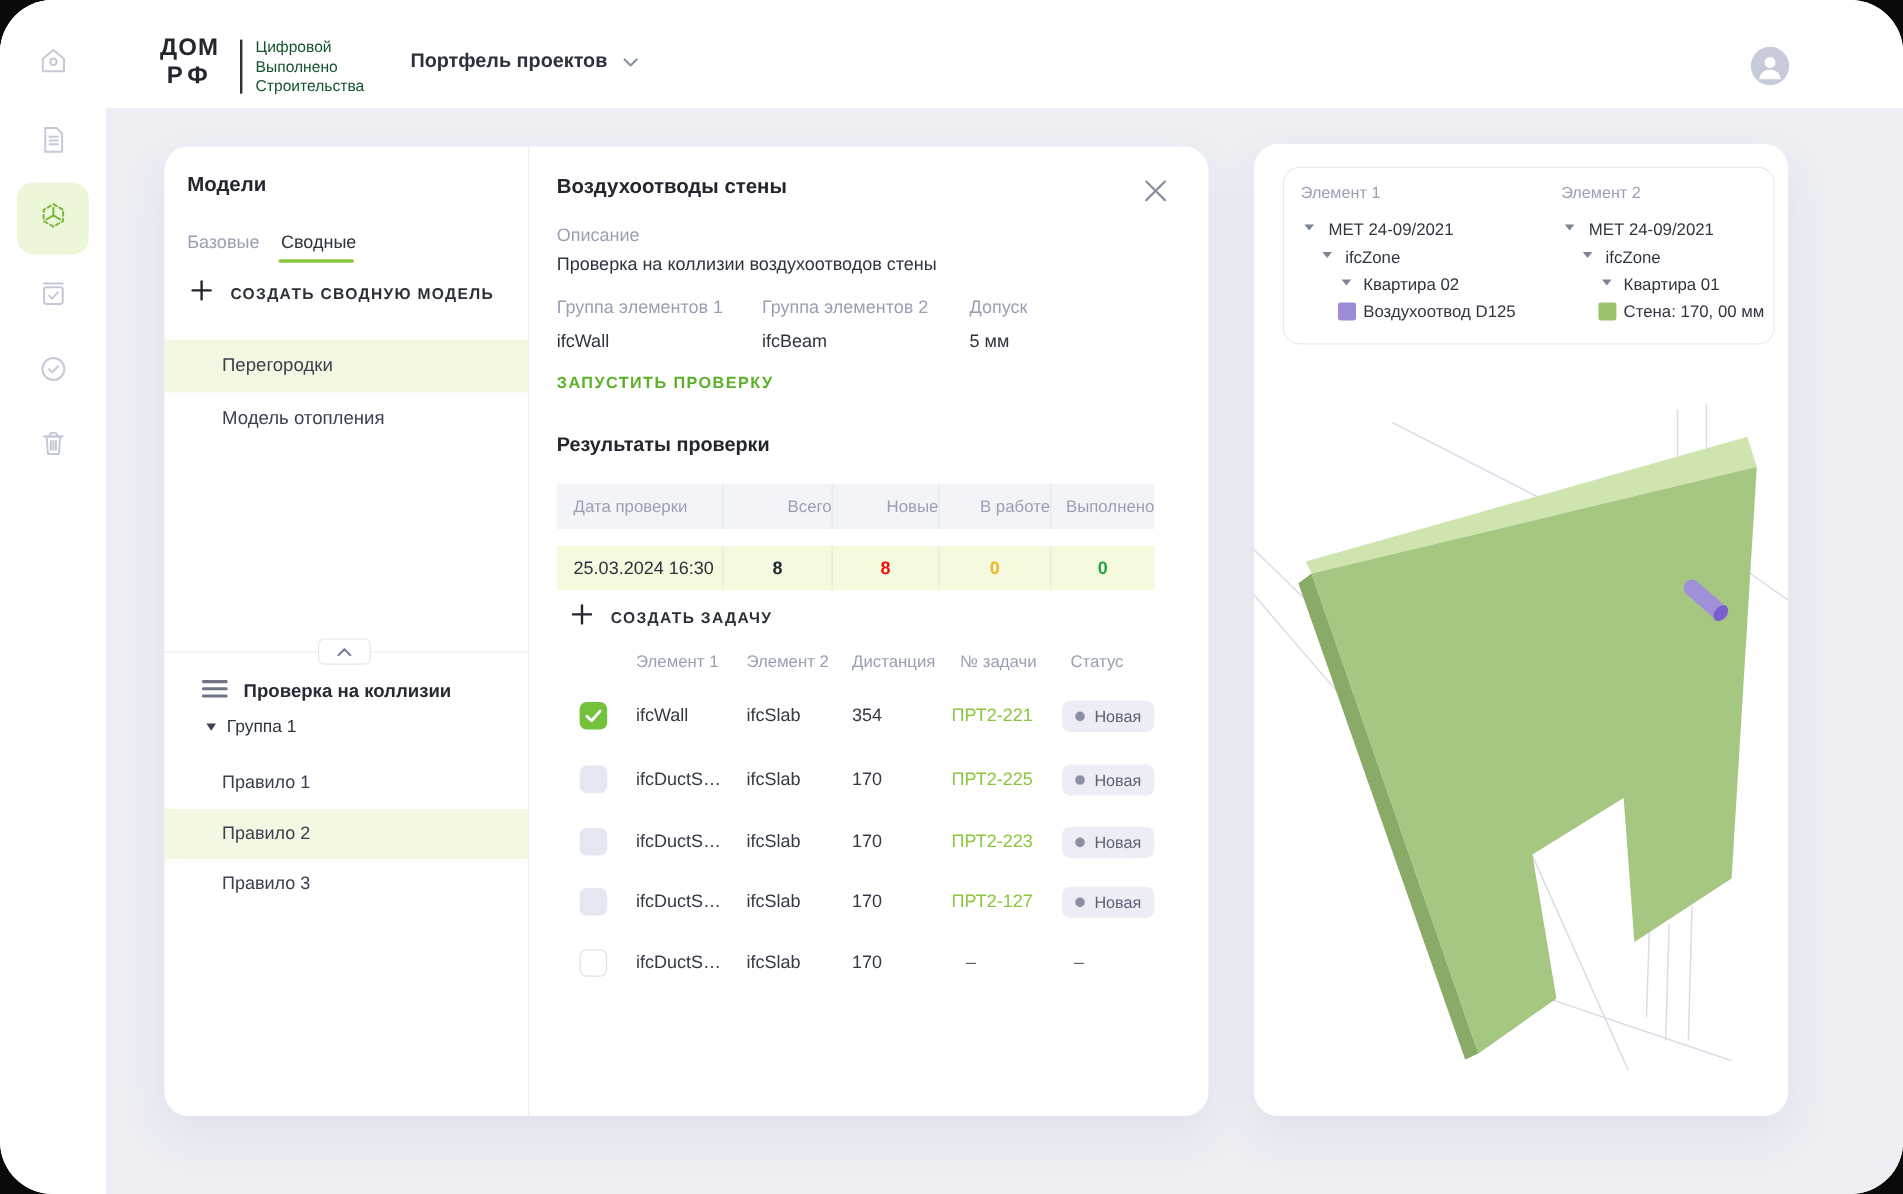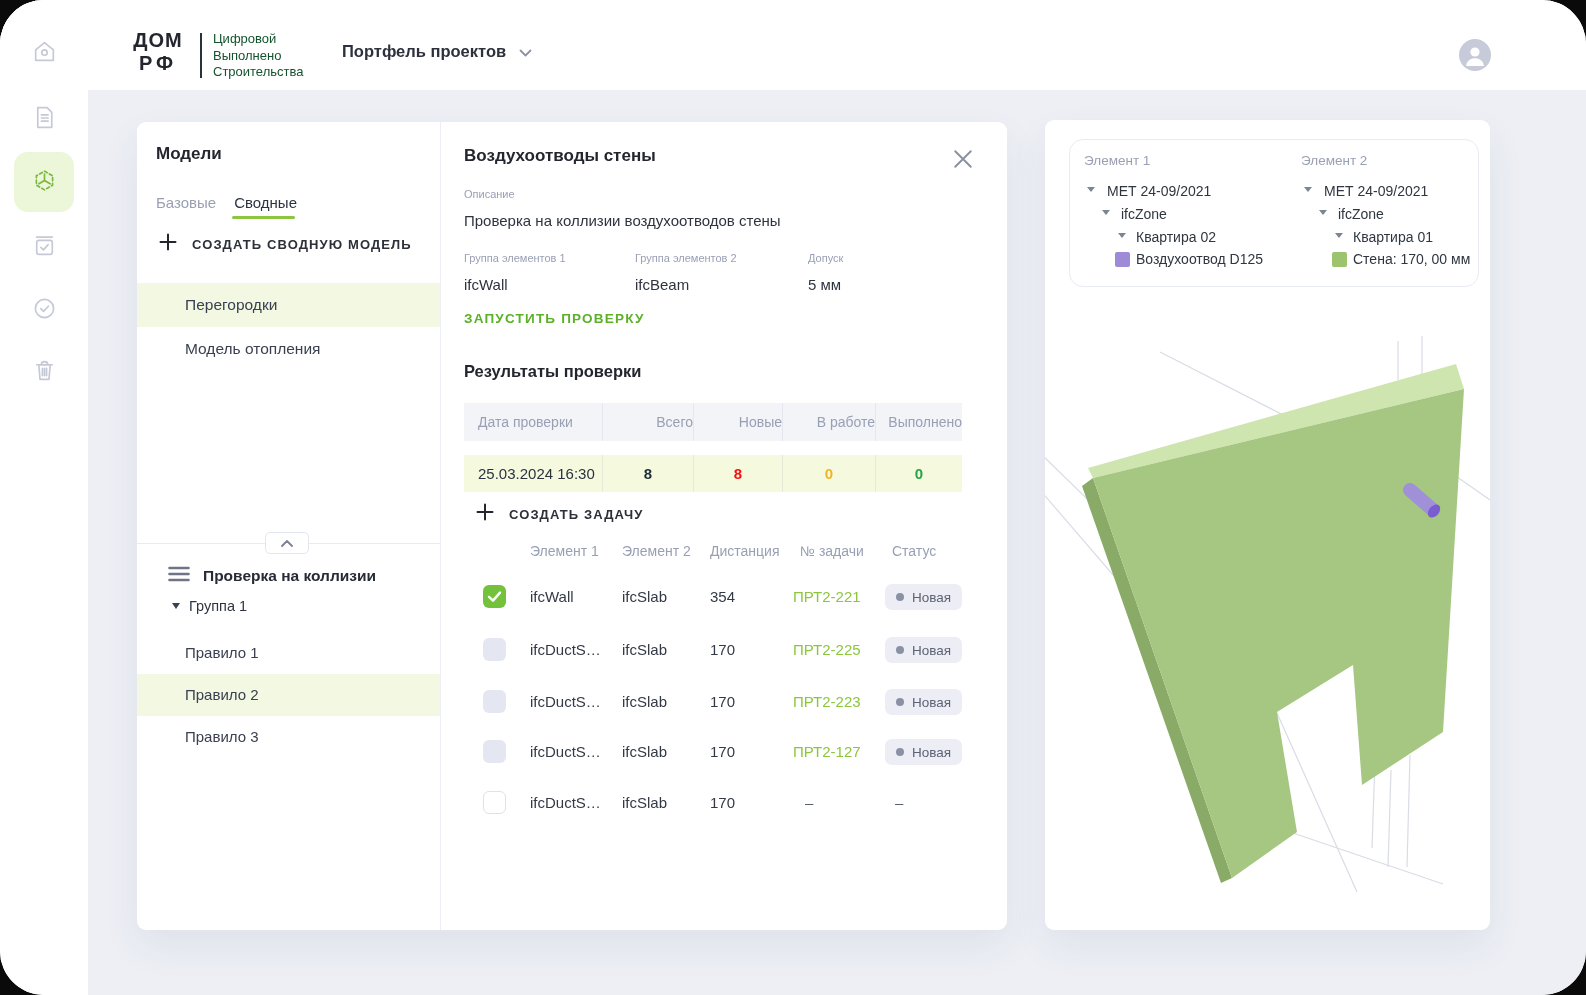--- a/index.html
+++ b/index.html
@@ -21,21 +21,21 @@
           font-weight:800; color:#23262e; line-height:1; letter-spacing:1px; }
   #logo .l1 { font-size:20px; }
   #logo .l2 { font-size:20px; letter-spacing:4px; margin-top:3px; }
   #logo-divider { position:absolute; left:200px; top:33px; width:2px; height:45px; background:#2b3039; }
   #brand { position:absolute; left:213px; top:31px; font-size:13px; line-height:16.5px; color:#14532d; }
   #project-select { position:absolute; left:342px; top:42px; display:flex; align-items:center; gap:13px; cursor:pointer; }
   #project-select .txt { font-size:16.5px; font-weight:600; color:#2b313d; }
   #avatar { position:absolute; left:1459px; top:39px; width:32px; height:32px; }
 
   
-  .card { position:absolute; background:#fff; border-radius:9px;
+  .card { position:absolute; background:#fff; border-radius:20px;
           box-shadow:0 16px 38px rgba(50,60,95,.07); }
   #card-main { left:137px; top:122px; width:870px; height:808px; }
   #card-right { left:1045px; top:120px; width:445px; height:810px; }
   .abs { position:absolute; }
 
   
   #divider-v { position:absolute; left:303px; top:0; width:1px; height:808px; background:#eceef4; }
   #mp-title { left:19px; top:22px; font-size:17px; font-weight:700; color:#23262e; }
   #tabs { left:19px; top:72px; display:flex; gap:18px; }
   .tab { font-size:15px; color:#9aa0b4; cursor:pointer; }
@@ -56,21 +56,21 @@
   #group-row { left:35px; top:476px; display:flex; align-items:center; gap:9px; cursor:pointer; }
   #group-row .txt { font-size:14.5px; color:#2d3440; }
   .tri-dark { width:0; height:0; border-left:4.5px solid transparent; border-right:4.5px solid transparent;
               border-top:6px solid #3a4150; }
   #rules-list { left:0; top:510px; width:303px; }
   .r-item { height:42px; line-height:42px; padding-left:48px; font-size:15px; color:#394050; cursor:pointer; }
 
   
   #dp-title { left:327px; top:24px; font-size:17px; font-weight:700; color:#23262e; }
   #dp-close { left:816px; top:27px; width:20px; height:20px; cursor:pointer; }
-  .lbl { font-size:11px; color:#9aa0b4; }
+  .lbl { font-size:15px; color:#9aa0b4; }
   .val { font-size:15px; color:#2d3440; }
   #dp-desc-label { left:327px; top:66px; }
   #dp-desc { left:327px; top:90px; }
   .fgroup { top:126px; }
   .fgroup .val { display:block; margin-top:10px; }
   #dp-run { left:327px; top:189px; font-size:13.5px; font-weight:700; letter-spacing:1.2px;
             color:#5cb129; cursor:pointer; }
   #dp-results-title { left:327px; top:240px; font-size:16.5px; font-weight:700; color:#23262e; }
   #results-table { left:327px; top:281px; width:498px; }
   .res-head { display:flex; height:38px; background:#f3f4f8; }

